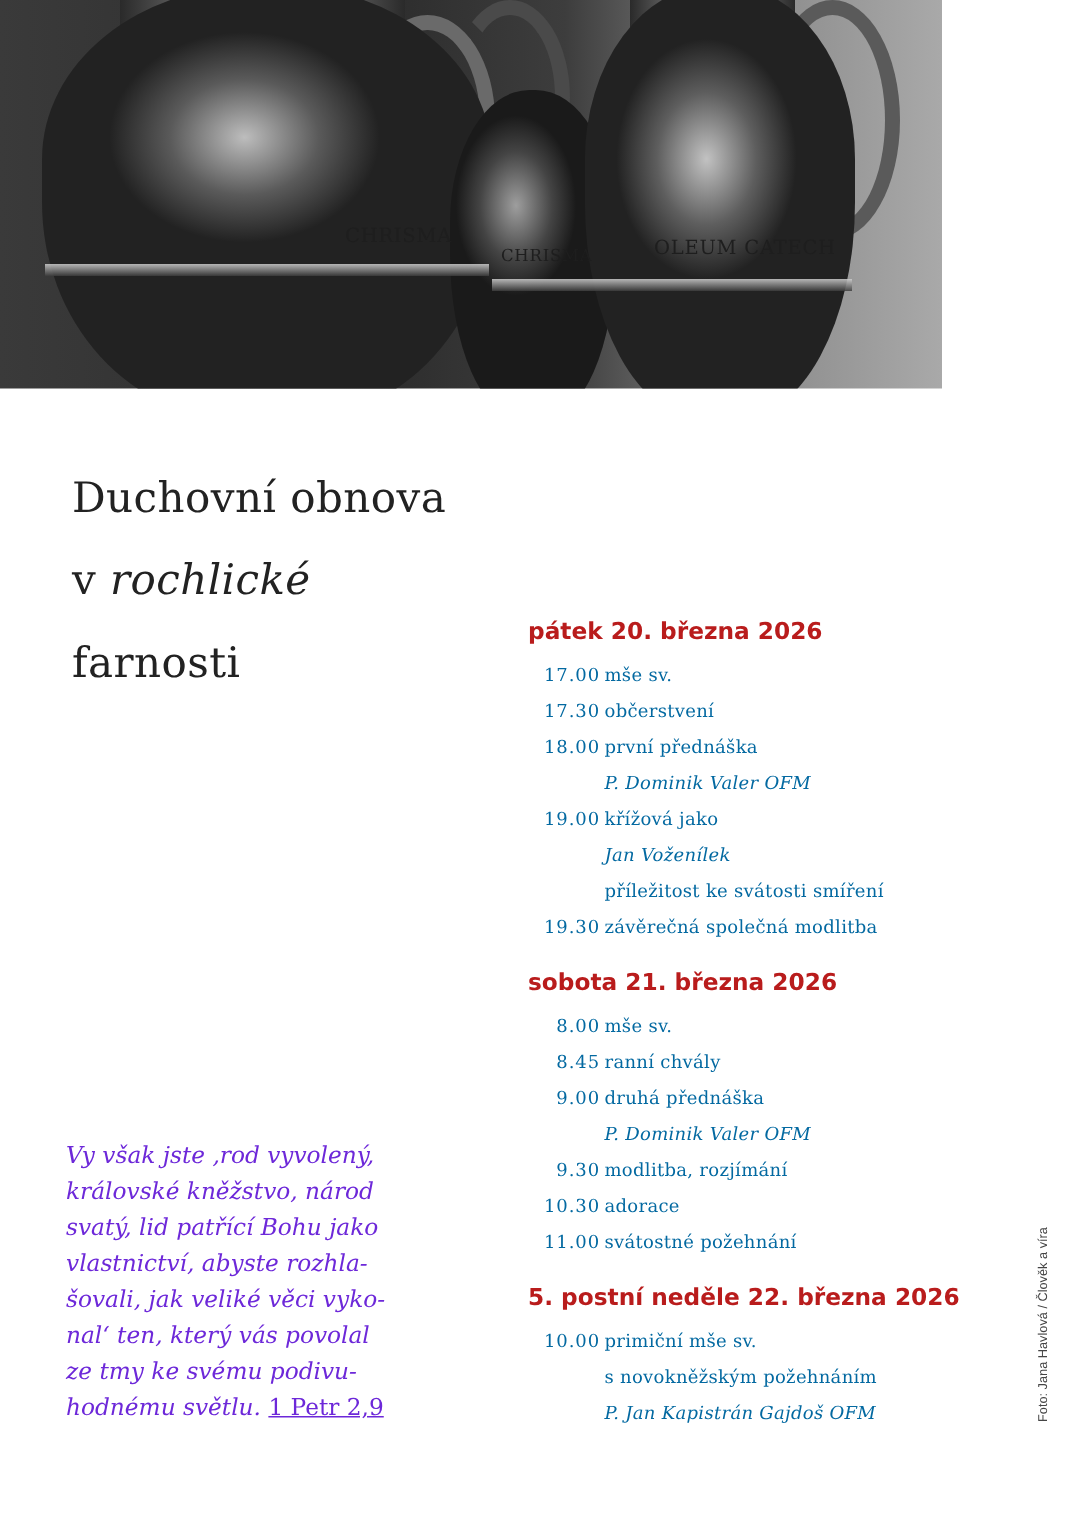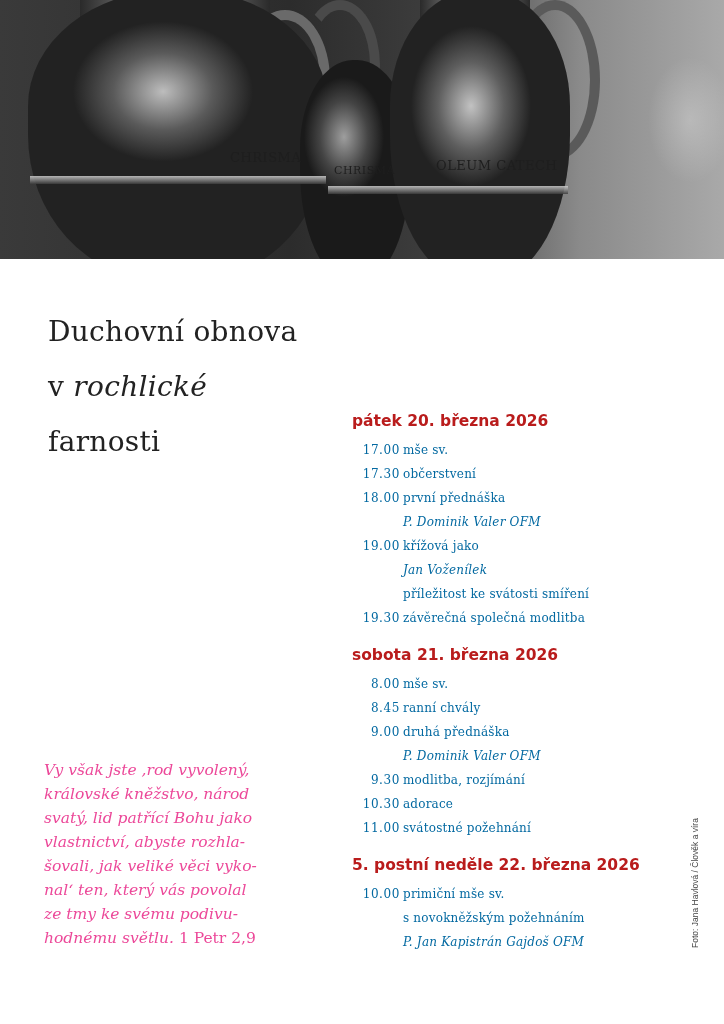--- a/index.html
+++ b/index.html
@@ -1,20 +1,20 @@
 <!DOCTYPE html>
 <html><head>
 <meta charset="utf-8">
 <style>
   html, body { margin: 0; padding: 0; background: #ffffff; }
   body { width: 724px; height: 1024px; position: relative; overflow: hidden; font-family: "DejaVu Serif", serif; color: #222222; }
 
   
   .photo {
-    position: absolute; left: 0; top: 0; width: 724px; height: 259px; overflow: hidden;
+    position: absolute; left: 0; top: 0; width: 628px; height: 259px; overflow: hidden;
     background:
       radial-gradient(ellipse 60px 90px at 690px 120px, rgba(255,255,255,0.25), rgba(0,0,0,0) 70%),
       linear-gradient(90deg, #3a3a3a 0%, #2c2c2c 40%, #3d3d3d 60%, #8a8a8a 80%, #a9a9a9 100%);
   }
   .jug { position: absolute; border-radius: 48% 48% 44% 44% / 40% 40% 50% 50%; }
   .jug.j1 { left: 28px; top: -10px; width: 300px; height: 290px;
     background: radial-gradient(ellipse 90px 70px at 45% 35%, #bdbdbd, #5a5a5a 55%, #222 100%); }
   .jug.j2 { left: 300px; top: 60px; width: 110px; height: 220px;
     background: radial-gradient(ellipse 40px 60px at 40% 35%, #9e9e9e, #444 60%, #1a1a1a 100%); }
   .jug.j3 { left: 390px; top: -10px; width: 180px; height: 290px;
@@ -40,24 +40,24 @@
     position: absolute; left: 44px; top: 300px; margin: 4px;
     font-family: "DejaVu Serif", serif; font-weight: normal;
     font-size: 28px; line-height: 55px; color: #222222; letter-spacing: 0.3px;
   }
   .title .line { display: block; white-space: nowrap; }
   .title em { font-style: italic; }
 
   
   .quote {
     position: absolute; left: 44px; top: 758px; width: 260px;
-    font-family: "DejaVu Serif", serif; font-size: 15.5px; line-height: 24px; color: #ec4899;
+    font-family: "DejaVu Serif", serif; font-size: 15.5px; line-height: 24px; color: #6d28d9;
   }
   .quote .ql { display: block; white-space: nowrap; font-style: italic; }
-  .quote .ref { font-style: normal; }
+  .quote .ref { font-style: normal; text-decoration: underline; }
 
   
   .schedule { position: absolute; left: 352px; top: 410px; width: 320px; }
   .day-head {
     font-family: "DejaVu Sans", sans-serif; font-weight: bold; font-size: 15.5px;
     color: #b91c1c; margin: 0 0 6px 0; height: 22px; line-height: 22px; white-space: nowrap;
   }
   .day { margin-bottom: 14px; }
   .row { display: flex; height: 24px; line-height: 24px; font-size: 12px; color: #0369a1; white-space: nowrap; }
   .row .time { width: 48px; text-align: right; flex: none; letter-spacing: 0.6px; }

